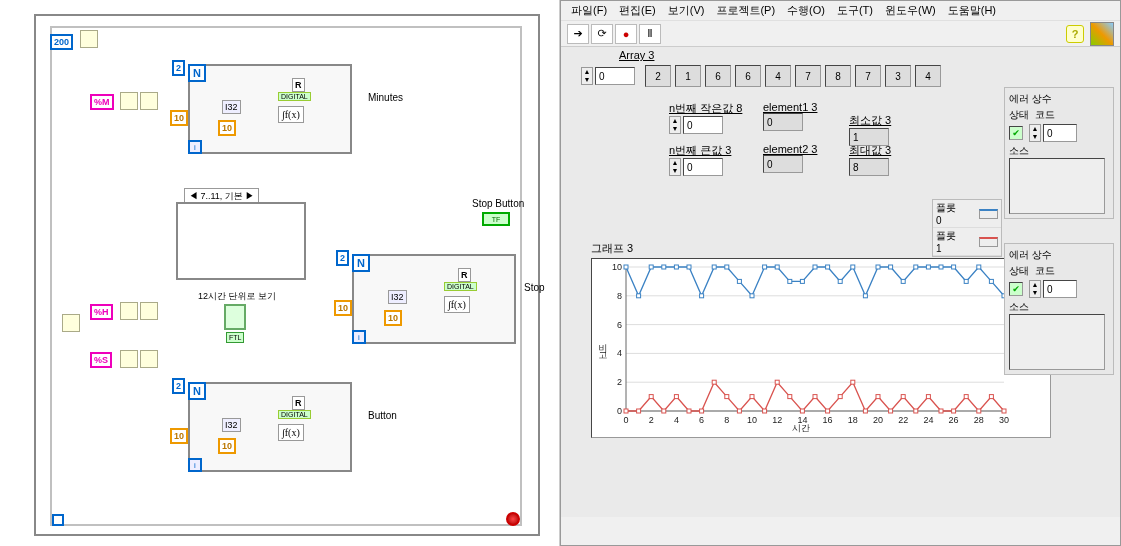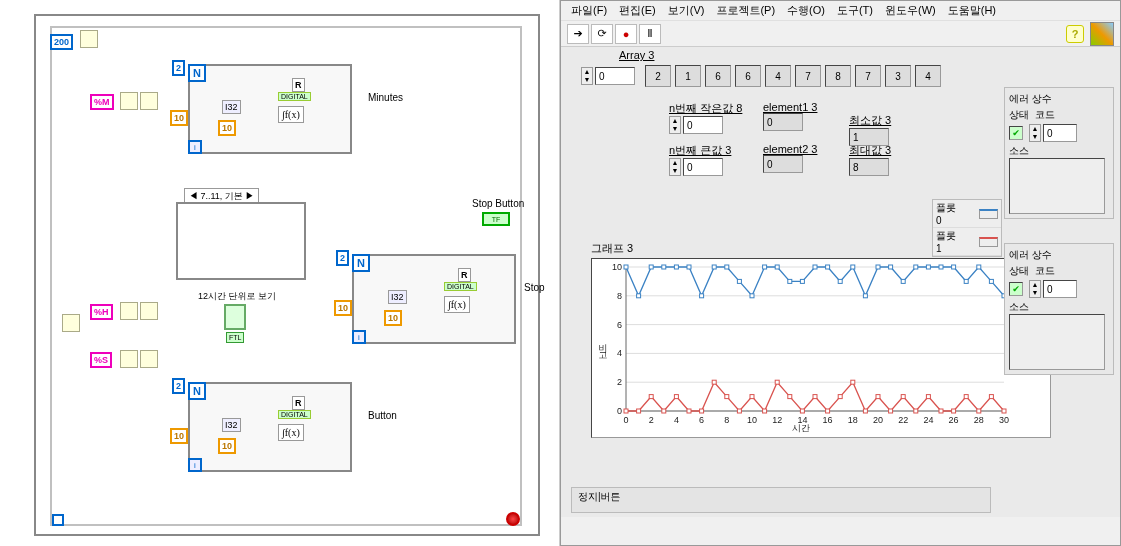--- a/index.html
+++ b/index.html
@@ -491,17 +491,14 @@
               <div>▲</div>
               <div>▼</div>
             </div>
           <input style="width: 34px;" value="0">
           </div>
       </div>
       <div>소스</div>
       <div class="src-box"></div>
     </div>
 
-    <div class="stop-area">
-      <span>정지|버튼</span>
-    </div>
   </div>
 </div>
 
 </body></html>

